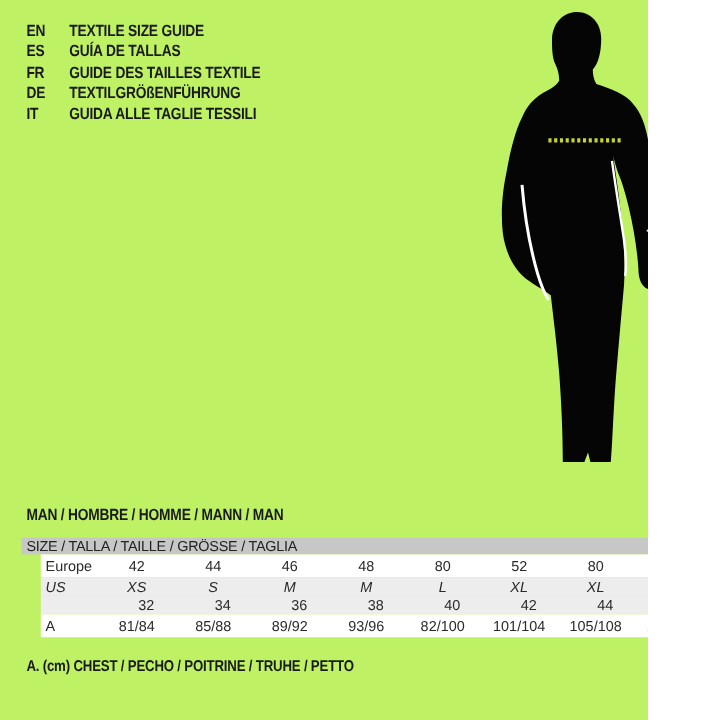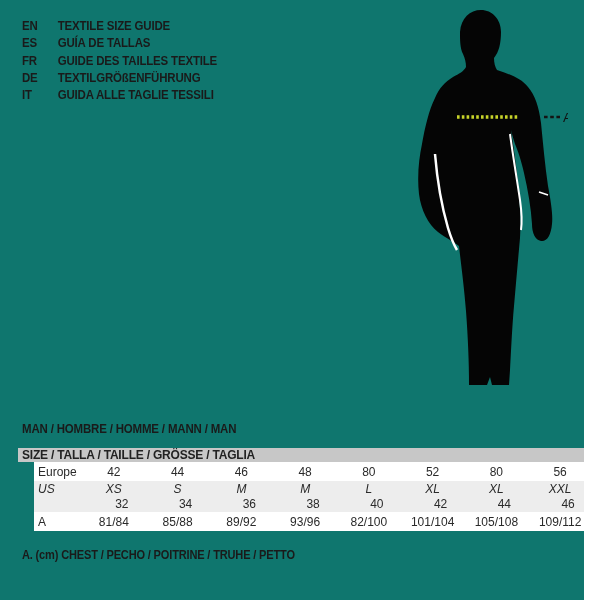--- a/index.html
+++ b/index.html
@@ -1,35 +1,35 @@
 <!DOCTYPE html>
 <html><head>
 <meta charset="utf-8">
 <style>
   html,body{margin:0;padding:0;background:#fff;}
   .canvas{
-    position:relative;width:584px;height:600px;background:#0f766e;
+    position:relative;width:540px;height:600px;background:#bef264;
     font-family:"Liberation Sans","DejaVu Sans",sans-serif;
     color:#1a1a1a;overflow:hidden;
   }
   .cond{transform:scaleX(0.85);transform-origin:0 0;white-space:nowrap;}
   
   .lang{position:absolute;left:22px;top:17px;font-weight:700;font-size:13.5px;line-height:17.3px;letter-spacing:-0.2px;}
   .lang .code{display:inline-block;width:42px;}
   
   .cats{position:absolute;left:22px;top:107px;font-weight:700;font-size:13.5px;line-height:18.2px;letter-spacing:-0.2px;}
   
   .fig{position:absolute;left:408px;top:8px;}
   .fig text{font-family:"Liberation Sans","DejaVu Sans",sans-serif;fill:#111;}
   
   .man-title{position:absolute;left:22px;top:421px;font-weight:700;font-size:13.5px;letter-spacing:-0.2px;}
   
   .table{position:absolute;left:18px;top:448px;width:574px;font-size:12px;color:#2a2a2a;}
   .thead{height:14px;background:#c7c7c7;display:flex;align-items:center;padding-left:4px;
-         font-size:12px;color:#222;letter-spacing:-0.2px;box-sizing:border-box;font-weight:bold;}
+         font-size:12px;color:#222;letter-spacing:-0.2px;box-sizing:border-box;}
   .trow{display:flex;align-items:center;box-sizing:border-box;margin-left:16px;}
   .trow .lbl{width:48px;padding-left:4px;box-sizing:border-box;}
   .trow .cell{flex:1;text-align:center;}
   .r-europe{height:19px;background:#ffffff;}
   .r-us{height:15px;background:#ededed;font-style:italic;}
   .r-num{height:16px;background:#ededed;gap:16px;}
   .r-a{height:19px;background:#ffffff;}
   
   .footnote{position:absolute;left:22px;top:547px;font-weight:700;font-size:13px;letter-spacing:-0.2px;}
 </style>

